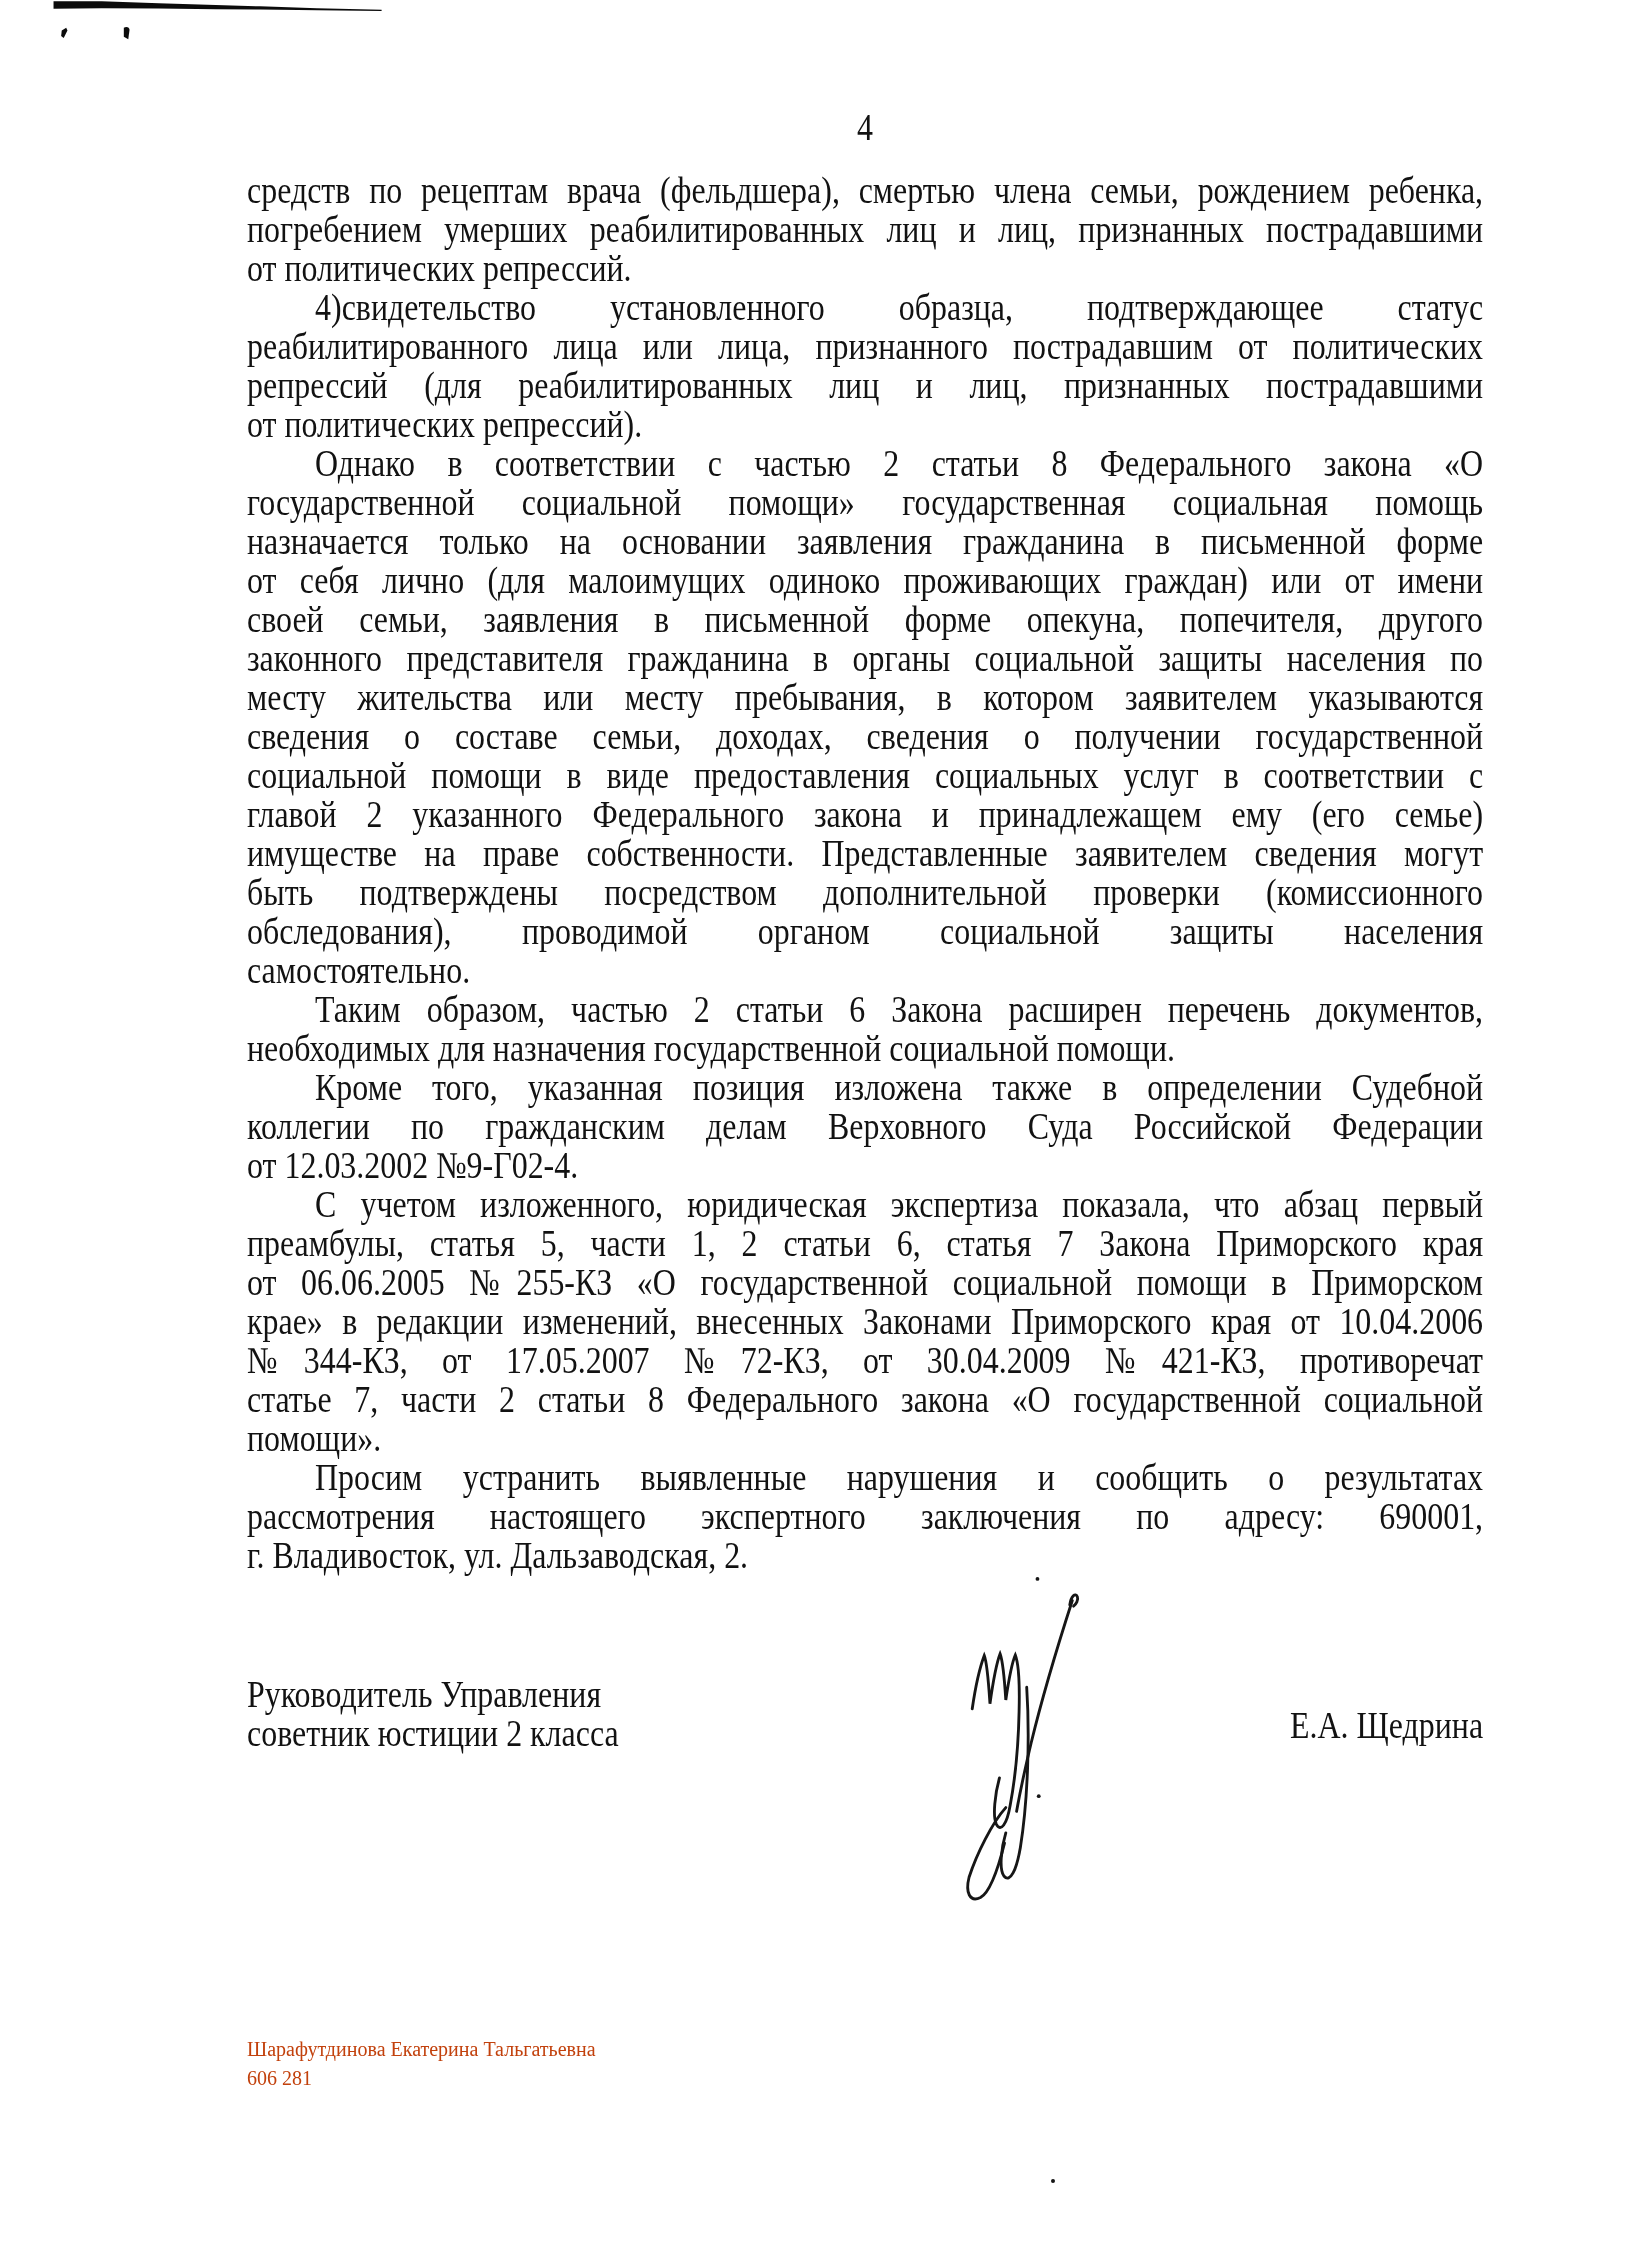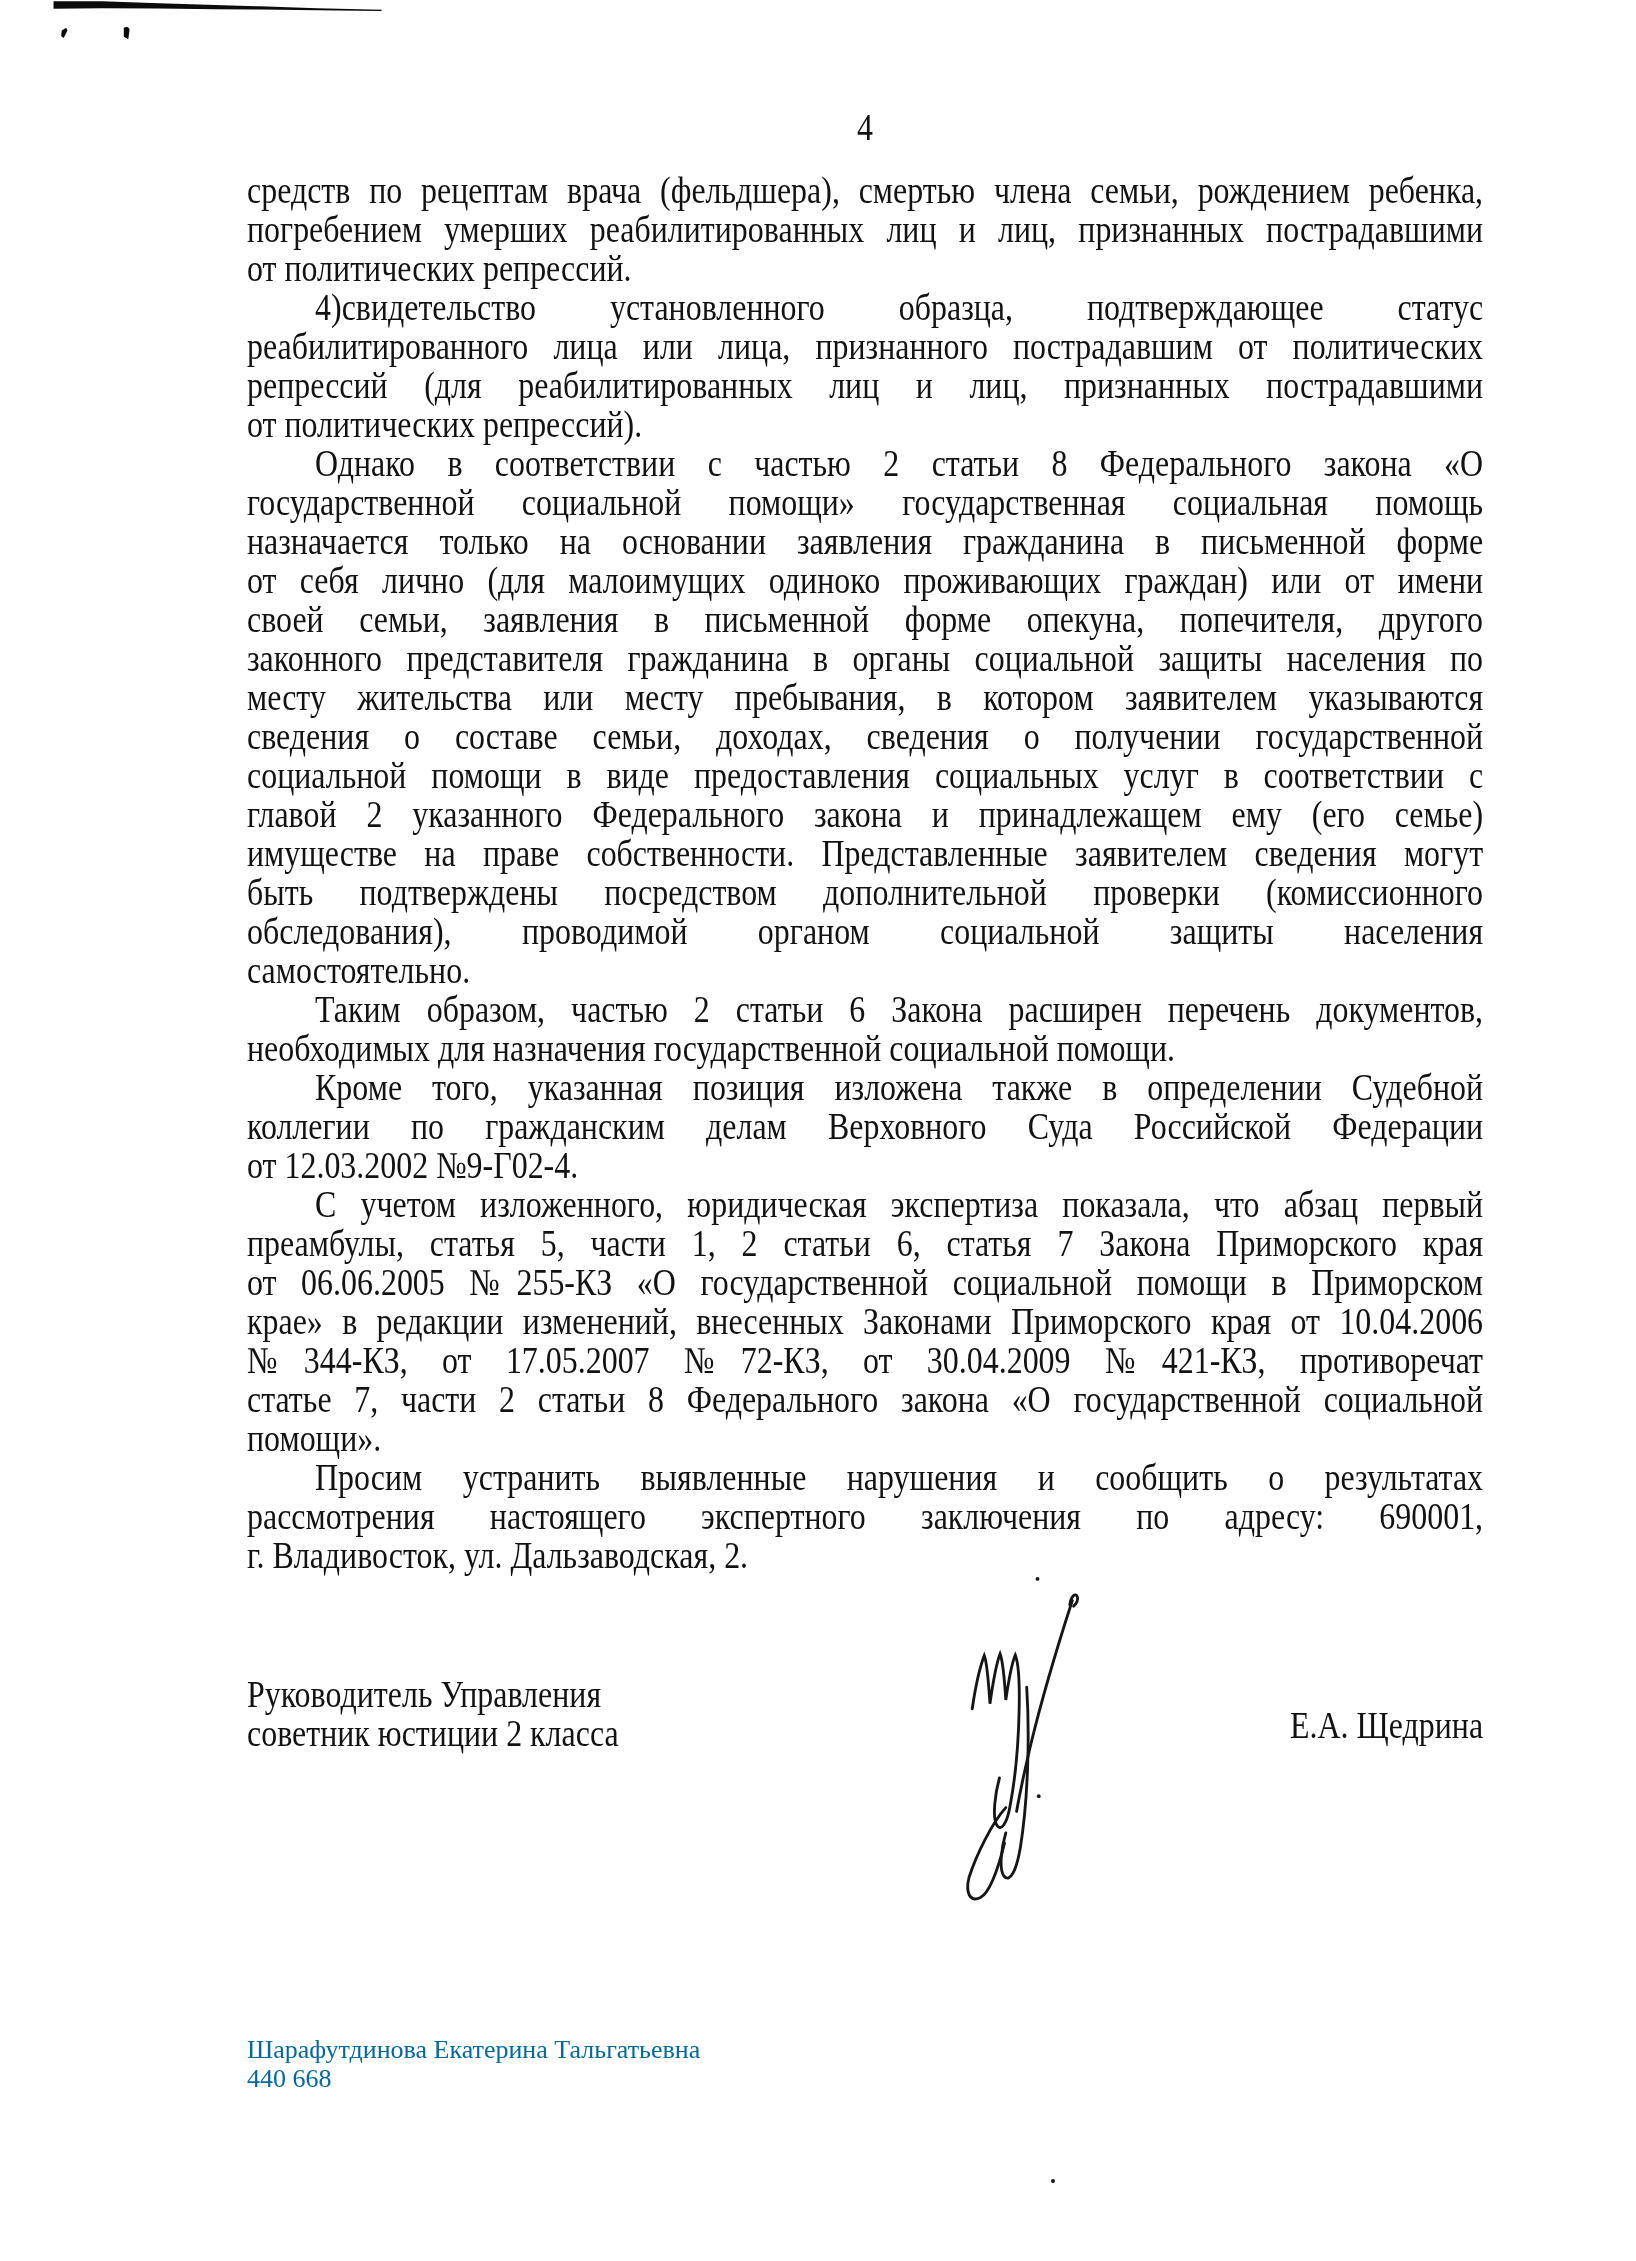--- a/index.html
+++ b/index.html
@@ -29,21 +29,21 @@
   .line.just{text-align:justify;text-align-last:justify;white-space:normal;}
   .line.endline{white-space:nowrap;text-align:left;}
   .line.first{text-indent:81px;}
   
   .sigleft{position:absolute;left:247px;top:1675px;}
   .signame{position:absolute;left:247px;top:1706px;}
   .signame .line{text-align:right;}
   
   .footer{
     position:absolute;left:247px;top:2035px;
-    font-size:26px;line-height:29px;color:#0369a1;
+    font-size:20px;line-height:29px;color:#c2410c;
   }
   .footer div{white-space:nowrap;}
   
   .scanbar{position:absolute;left:0;top:0;}
   .speck-bottom{
     position:absolute;left:1051px;top:2179px;
     width:3.8px;height:3.8px;border-radius:50%;background:#161616;
   }
   .sig-svg{position:absolute;left:888px;top:1521px;}
 </style>
@@ -135,19 +135,19 @@
     <circle cx="236" cy="91" r="3" fill="#161616"></circle>
     <circle cx="238" cy="434" r="3" fill="#161616"></circle>
   </svg>
 
   <div class="signame">
     <div class="line endline">Е.А. Щедрина</div>
   </div>
 
   <div class="footer">
     <div>Шарафутдинова Екатерина Тальгатьевна</div>
-    <div>440 668</div>
+    <div>606 281</div>
   </div>
 
   <div class="speck-bottom"></div>
 
 </div>
 
 
 </body></html>

